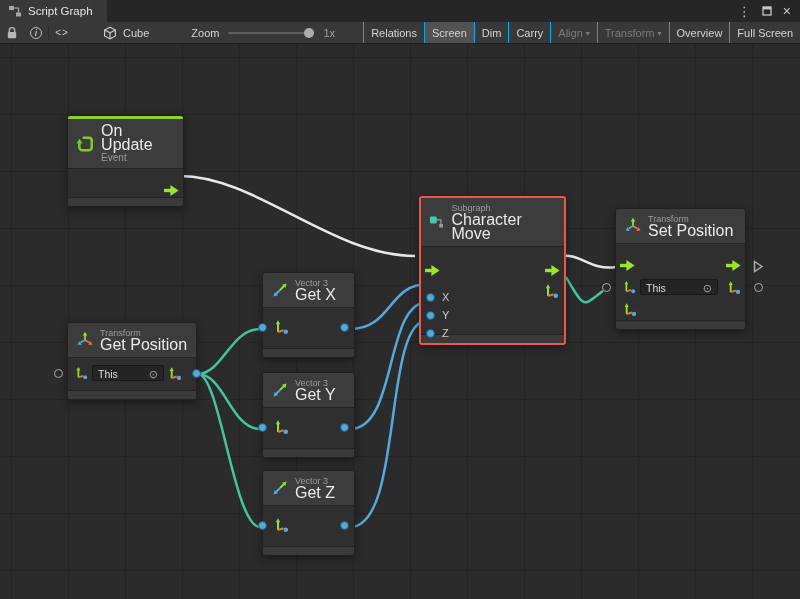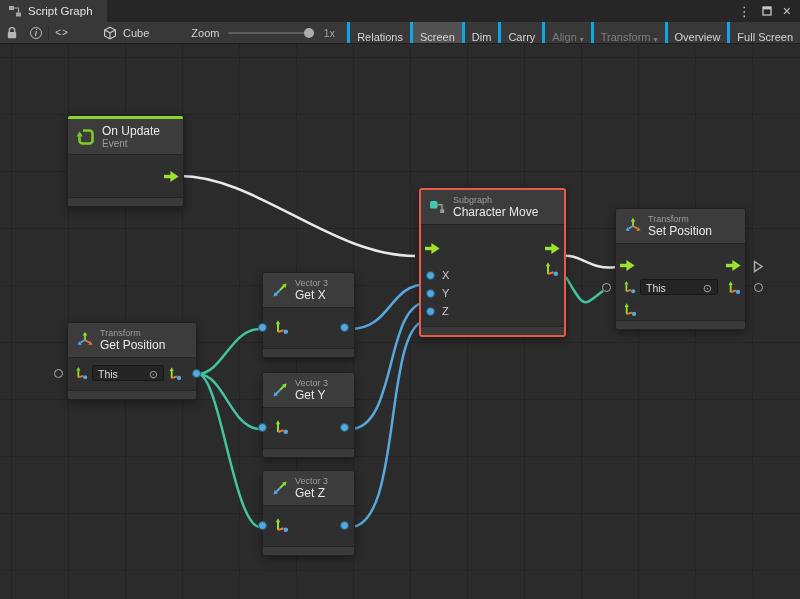--- a/index.html
+++ b/index.html
@@ -20,41 +20,41 @@
   .tsep{width:1px;height:14px;background:#2C2C2C}
   .info-circle{width:12px;height:12px;border:1px solid #BDBDBD;border-radius:50%;font-size:8.5px;line-height:10px;text-align:center;color:#BDBDBD;font-style:italic;font-weight:bold}
   .code-glyph{font-size:10px;color:#C8C8C8;letter-spacing:-1px}
   .cube-group{display:flex;align-items:center;gap:6px;margin-left:30px}
   .zoom-group{display:flex;align-items:center;gap:9px;margin-left:42px}
   .slider{position:relative;width:86px;height:12px}
   .slider .track{position:absolute;left:0;right:4px;top:5px;height:2px;background:#5E5E5E;border-radius:1px}
   .slider .knob{position:absolute;right:0;top:1px;width:10px;height:10px;border-radius:50%;background:#ACACAC}
   .zoom-val{color:#9E9E9E}
   .tbuttons{margin-left:auto;display:flex;height:100%}
-  .tbtn{display:flex;align-items:flex-end;gap:3px;padding:0 7px;border-left:3px solid #0ea5e9;color:#D4D4D4;white-space:nowrap;cursor:default}
+  .tbtn{display:flex;align-items:center;gap:3px;padding:0 7px;border-left:1px solid #0ea5e9;color:#D4D4D4;white-space:nowrap;cursor:default}
   .tbtn.active{background:#525252}
   .tbtn.disabled{color:#7C7C7C}
   .chev{font-size:8px;position:relative;top:1px}
 
   
   .canvas{position:absolute;left:0;top:44px;width:800px;height:555px;background-color:#2B2B2B;
     background-image:linear-gradient(#242424 1px,transparent 1px),linear-gradient(90deg,#242424 1px,transparent 1px);
     background-size:57px 57px;background-position:11px 13px;overflow:hidden}
   .wires{position:absolute;left:0;top:0;pointer-events:none}
   .wires path{pointer-events:stroke}
 
   
   .node{position:absolute;background:#2F2F2F;border:1px solid #212121;border-radius:3px;
     box-shadow:0 3px 9px rgba(0,0,0,.4);display:flex;flex-direction:column}
   .node.selected{border:2px solid #E8594A}
   .accent{height:3px;background:#8CD32B;border-radius:2px 2px 0 0;flex:0 0 auto}
   .nhead{display:flex;align-items:center;gap:6px;padding:5px 8px;background:#3C3C3C;
     border-bottom:1px solid #242424;border-radius:2px 2px 0 0;flex:0 0 auto}
   .nkind{font-size:9px;color:#9C9C9C;line-height:10px}
-  .ntitle{font-size:12px;color:#E9E9E9;line-height:14px}
+  .ntitle{font-size:16px;color:#E9E9E9;line-height:14px}
   .nsub{font-size:10px;color:#9C9C9C;line-height:11px}
   .nbody{position:relative;background:#2F2F2F;flex:1 1 auto}
   .nfoot{height:9px;background:#3A3A3A;border-top:1px solid #242424;border-radius:0 0 2px 2px;flex:0 0 auto}
   .flowp{position:absolute}
   .icabs{position:absolute}
   .dot{position:absolute;width:9px;height:9px;border-radius:50%;background:#55A8DC;border:1px solid #1E5676}
   .oport{position:absolute;width:9px;height:9px;border-radius:50%;border:1.5px solid #ABABAB;background:transparent}
   .plabel{position:absolute;font-size:11px;color:#CBCBCB;line-height:13px}
   .thisfield{position:absolute;height:16px;background:#242424;border:1px solid #181818;border-radius:2px;
     display:flex;align-items:flex-end;justify-content:space-between;padding:0 5px;font-size:10.5px;color:#DDD}
@@ -219,21 +219,21 @@
         </div>
       </div>
       <div class="nbody">
         <svg class="flowp" style="right:4px;top:16px" width="15" height="11">
             <use href="#i-flow"></use>
           </svg>
       </div>
       <div class="nfoot"></div>
     </div>
 
-    <div class="node selected" style="left:419px;top:144px;width:147px;height:149px">
+    <div class="node selected" style="left:419px;top:152px;width:147px;height:149px">
       <div class="nhead">
         <svg width="18" height="14">
             <use href="#i-subgraph"></use>
           </svg>
         <div>
           <div class="nkind">Subgraph</div>
           <div class="ntitle">Character Move</div>
         </div>
       </div>
       <div class="nbody">

